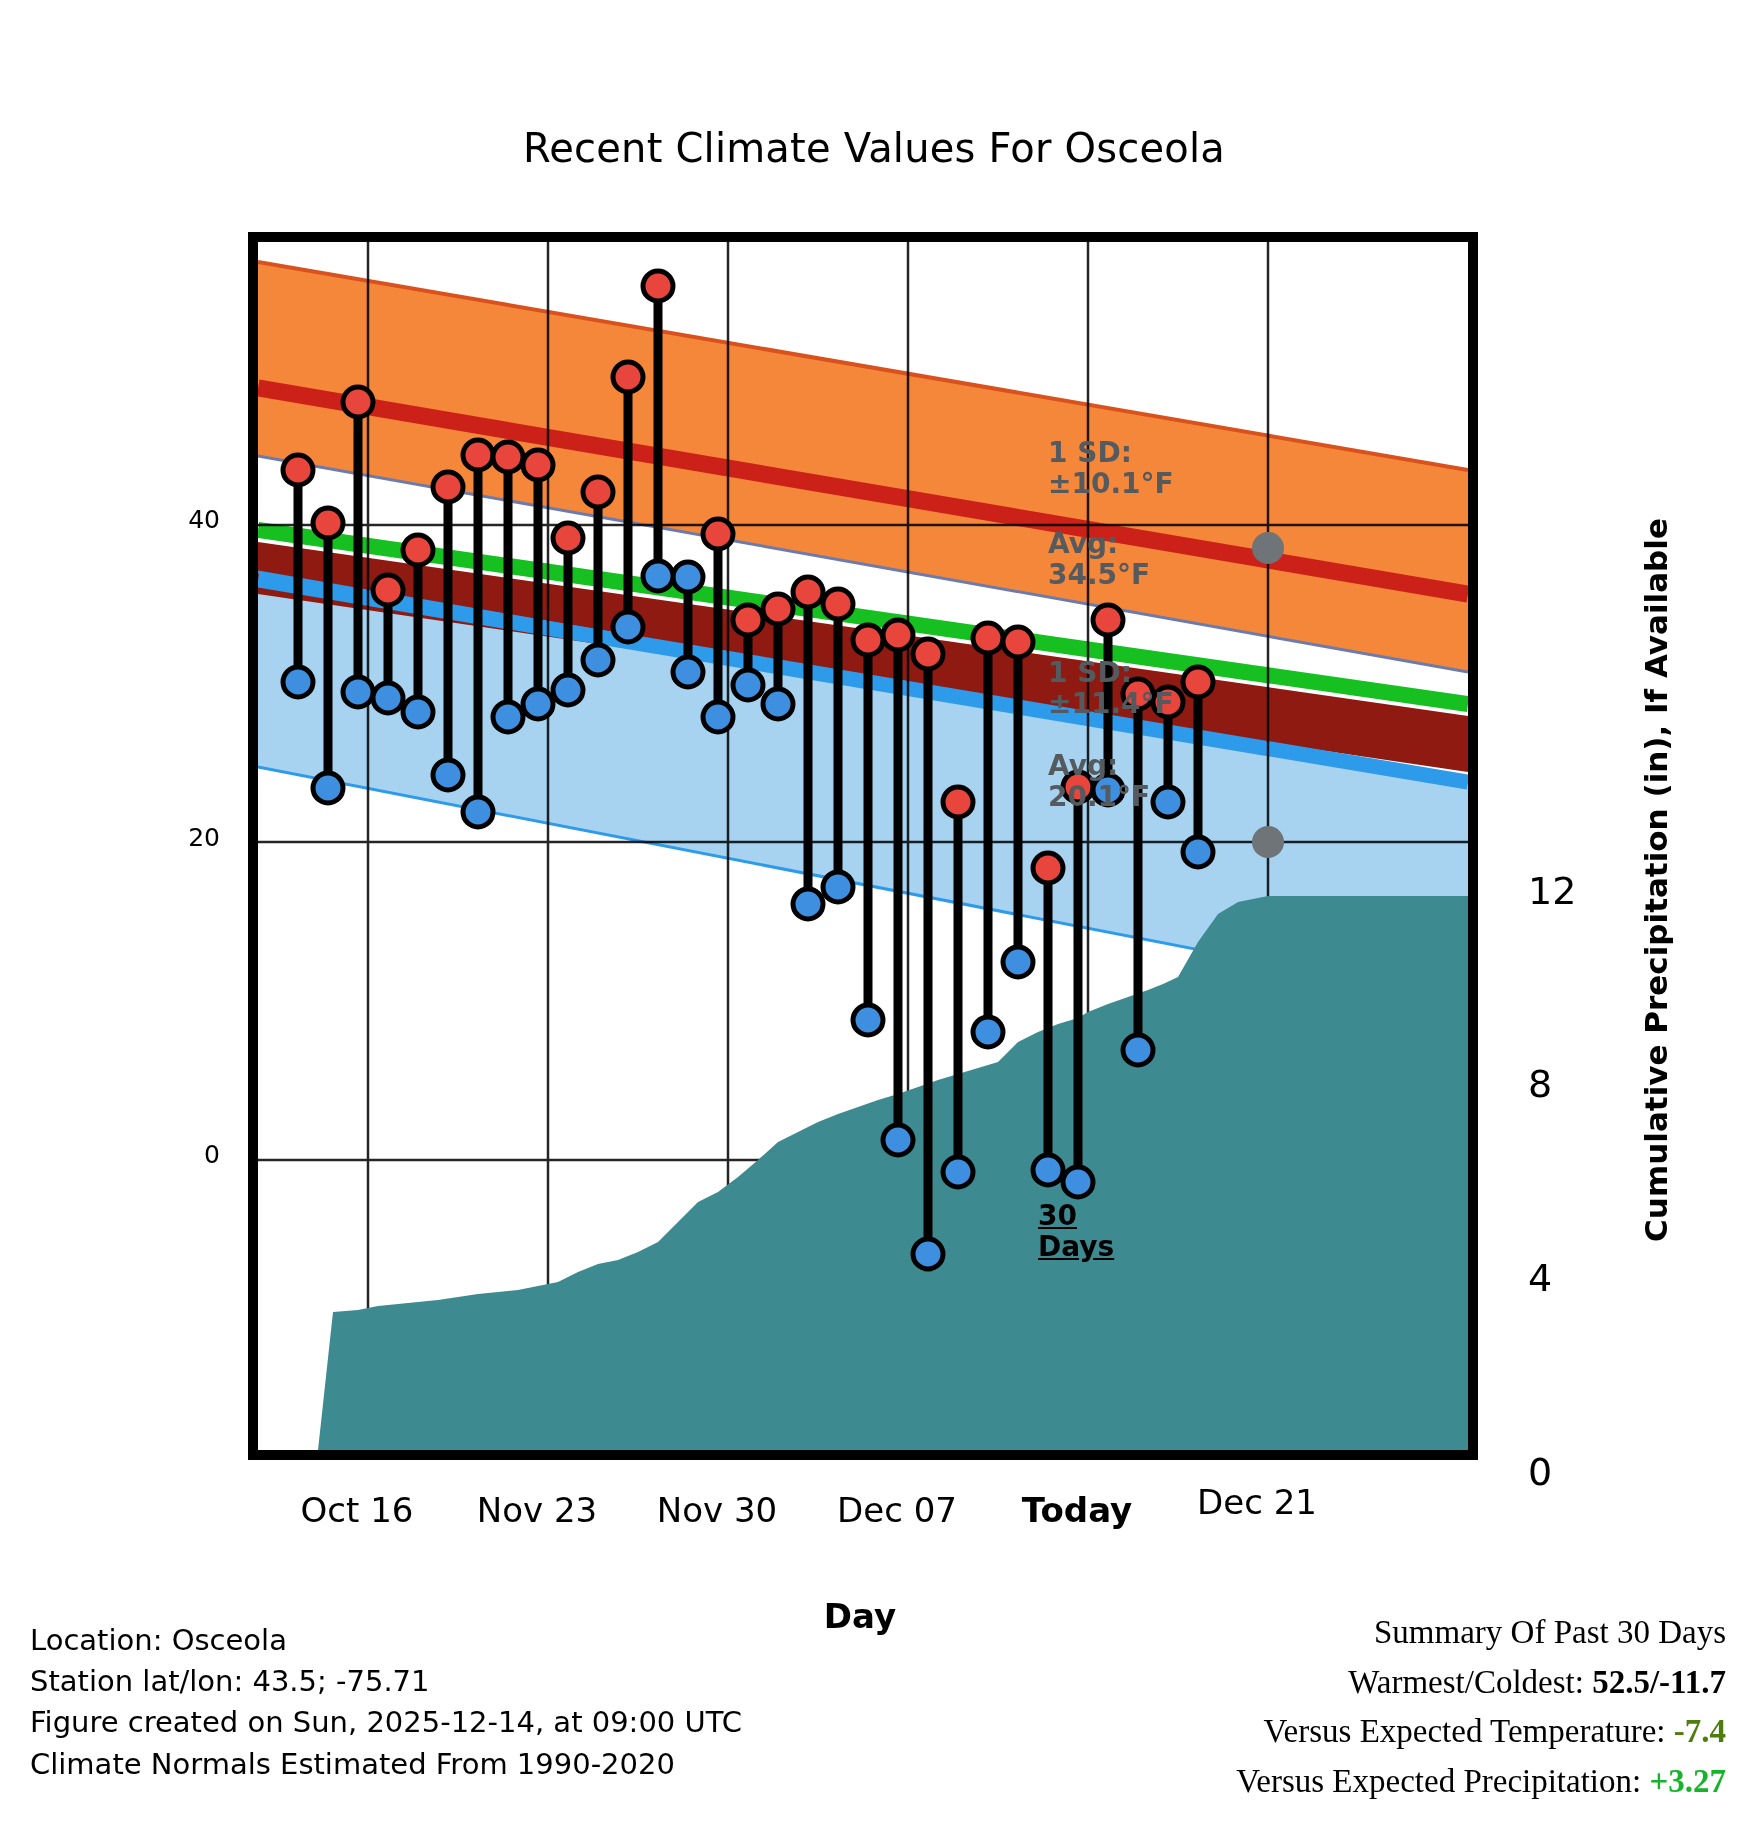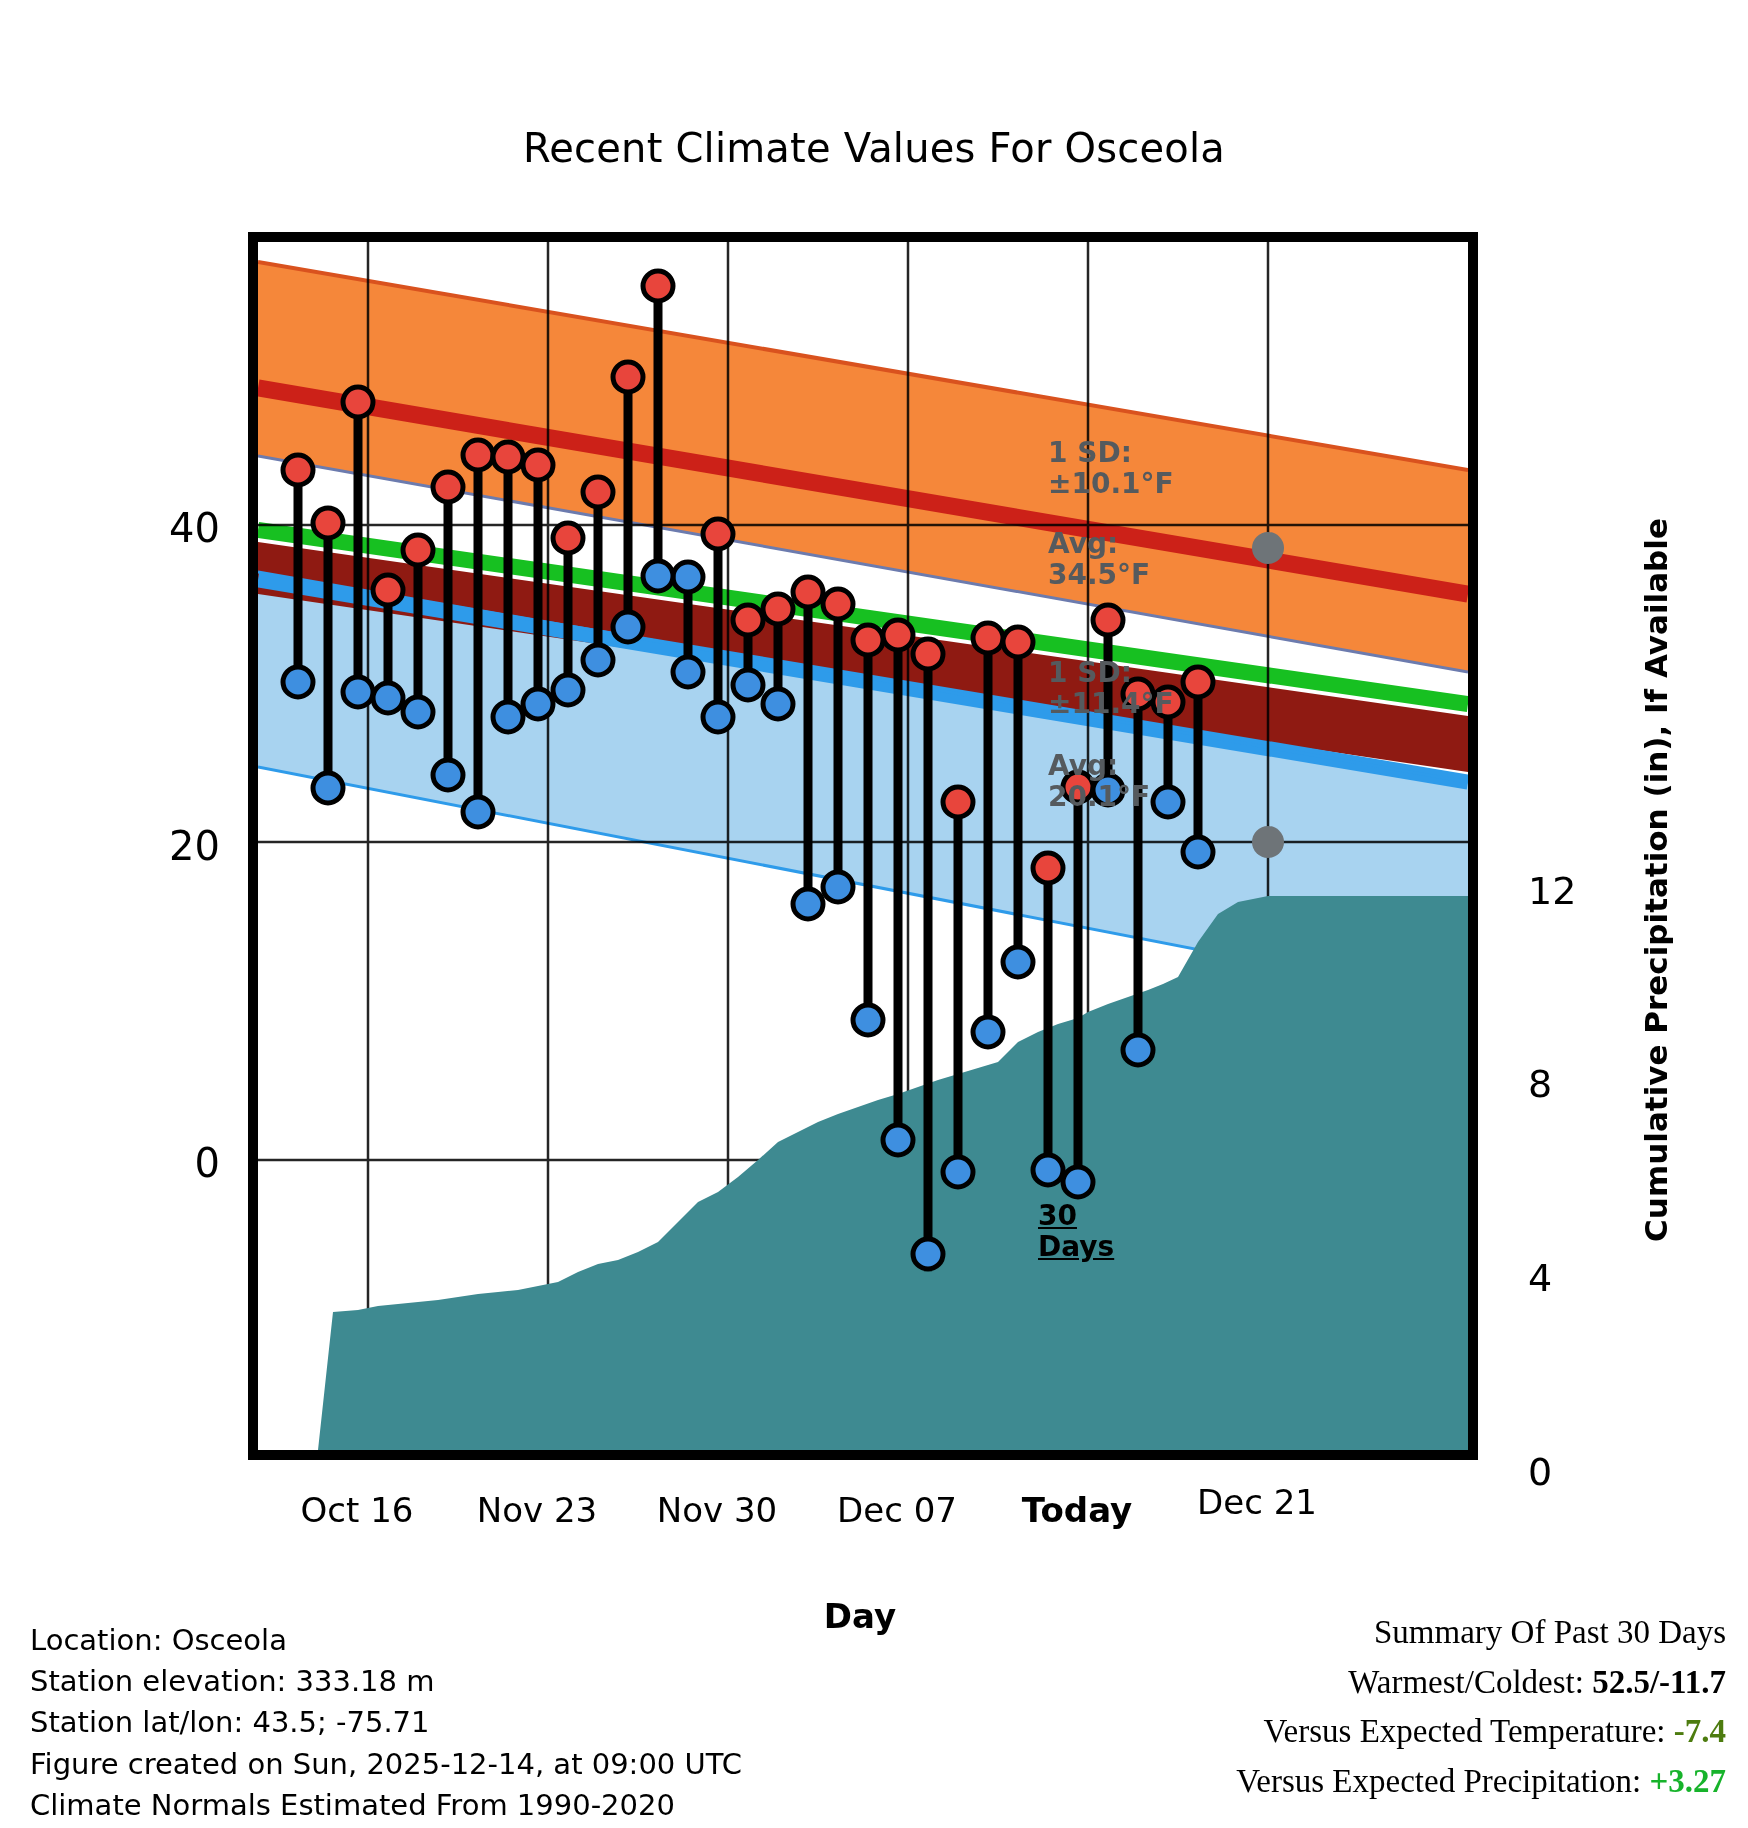--- a/index.html
+++ b/index.html
@@ -10,21 +10,21 @@
     font-size:40px;letter-spacing:.2px;
   }
 
   
   .plot-wrap{position:absolute;left:248px;top:232px;width:1230px;height:1228px;border-radius:29px;}
   .plot-frame{position:absolute;inset:0;border:10px solid #000;box-sizing:border-box;}
   .plot-inner{position:absolute;left:10px;top:10px;right:10px;bottom:10px;overflow:hidden;background:#fff;}
   .plot-inner svg{display:block;}
   .ylabel-left-holder{position:absolute;left:60px;top:0;}
 
-  .ytick{position:absolute;font-size:40px;text-align:right;width:110px;}
+  .ytick{position:absolute;font-size:25px;text-align:right;width:110px;}
 
   
   .ylabel-right-holder{position:absolute;left:1638px;top:0;}
   .ylabel2{
     position:absolute;left:0;top:1470px;width:1180px;
     transform:rotate(-90deg);transform-origin:left top;
     font-size:31px;font-weight:bold;text-align:center;white-space:nowrap;
   }
   .ytick2{position:absolute;font-size:38px;text-align:left;width:120px;}
 
@@ -223,21 +223,20 @@
 <div class="xtick" style="left:237px;top:1490px;">Oct 16</div>
 <div class="xtick" style="left:417px;top:1490px;">Nov 23</div>
 <div class="xtick" style="left:597px;top:1490px;">Nov 30</div>
 <div class="xtick" style="left:777px;top:1490px;">Dec 07</div>
 <div class="xtick bold" style="left:957px;top:1490px;">Today</div>
 <div class="xtick" style="left:1137px;top:1482px;">Dec 21</div>
 <div class="xlabel">Day</div>
 
 <div class="foot-left">
   <div>Location: Osceola</div>
-  <div>Station elevation: 333.18 m</div>
   <div>Station lat/lon: 43.5; -75.71</div>
   <div>Figure created on Sun, 2025-12-14, at 09:00 UTC</div>
   <div>Climate Normals Estimated From 1990-2020</div>
 </div>
 
 <div class="foot-right">
   <div class="row">Summary Of Past 30 Days</div>
   <div class="row">
     <span>Warmest/Coldest:</span>
     <span class="b">52.5/-11.7</span>

